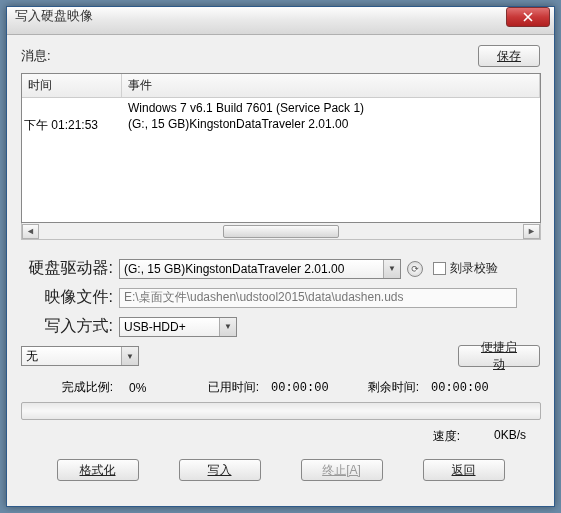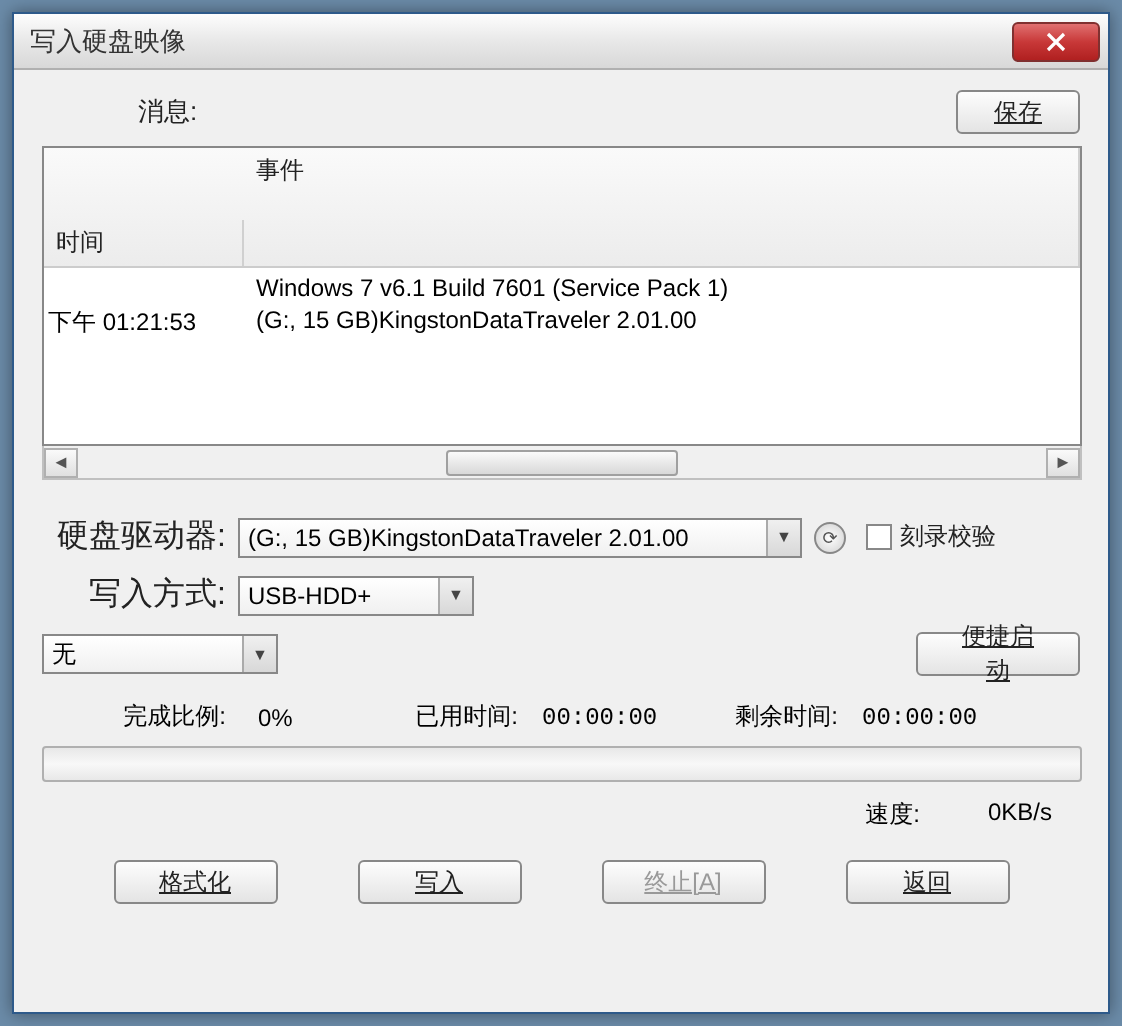--- a/index.html
+++ b/index.html
@@ -1,31 +1,31 @@
 <!DOCTYPE html>
 <html><head>
 <meta charset="utf-8">
 <style>
 * { box-sizing: border-box; margin: 0; padding: 0; font-family: "Microsoft YaHei", SimSun, sans-serif; font-size: 12px; }
 body { background: #6b8ba8; padding: 6px; }
 .window { width: 549px; height: 501px; background: #f0f0f0; border: 1px solid #2e5a8a; box-shadow: 0 0 8px rgba(0,0,0,0.4); }
-.titlebar { height: 28px; background: linear-gradient(to bottom, #fdfdfd 0%, #e8e8e8 50%, #d8d8d8 100%); border-bottom: 1px solid #b0b0b0; display: flex; align-items: center; padding: 0 4px 0 8px; }
+.titlebar { height: 28px; background: linear-gradient(to bottom, #fdfdfd 0%, #e8e8e8 50%, #d8d8d8 100%); border-bottom: 1px solid #b0b0b0; display: flex; align-items: flex-start; padding: 0 4px 0 8px; }
 .titlebar-text { flex: 1; color: #333; font-size: 13px; }
 .close-btn { width: 44px; height: 20px; background: linear-gradient(to bottom, #e07070 0%, #c83838 50%, #b02020 100%); border: 1px solid #803030; border-radius: 3px; display: flex; align-items: center; justify-content: center; color: #fff; cursor: pointer; }
 .close-btn svg { width: 10px; height: 10px; }
 .client { padding: 10px 14px; }
 .msg-row { display: flex; align-items: center; margin-bottom: 6px; }
-.msg-label { font-size: 13px; color: #222; margin-left: 48px; }
+.msg-label { font-size: 13px; color: #222; }
 .spacer { flex: 1; }
 .btn { height: 22px; padding: 0 18px; background: linear-gradient(to bottom, #fdfdfd, #e4e4e4); border: 1px solid #888; border-radius: 3px; cursor: pointer; font-size: 12px; color: #222; display: inline-flex; align-items: center; justify-content: center; text-decoration: underline; }
 .btn:disabled, .btn.disabled { color: #999; }
 .log-box { width: 520px; height: 150px; background: #fff; border: 1px solid #888; overflow: auto; }
 .log-header { display: flex; background: linear-gradient(to bottom, #fafafa, #ececec); border-bottom: 1px solid #ccc; }
 .log-header div { padding: 3px 6px; border-right: 1px solid #d0d0d0; font-size: 12px; color: #222; }
-.col-time { width: 100px; margin-top: 36px; }
+.col-time { width: 100px; }
 .col-event { flex: 1; }
 .log-body { font-family: "Courier New", monospace; font-size: 12px; padding: 2px 0; }
 .log-row { display: flex; }
 .log-row .c1 { width: 100px; padding: 1px 2px; }
 .log-row .c2 { flex: 1; padding: 1px 6px; white-space: pre; }
 .hscroll { width: 520px; height: 17px; background: #f0f0f0; border: 1px solid #c0c0c0; border-top: none; display: flex; align-items: center; }
 .hscroll .arrow { width: 17px; height: 15px; background: linear-gradient(#fafafa,#e0e0e0); border: 1px solid #b0b0b0; display:flex; align-items:center; justify-content:center; font-size:9px; color:#555;}
 .hscroll .track { flex:1; position:relative; height:15px; }
 .hscroll .thumb { position:absolute; left:38%; width:24%; height:13px; top:1px; background: linear-gradient(#fafafa,#d8d8d8); border:1px solid #a0a0a0; border-radius:2px;}
 .form-area { margin-top: 18px; }
@@ -101,20 +101,26 @@
         <div class="form-label">硬盘驱动器:</div>
         <div class="combo w1">
           <span>(G:, 15 GB)KingstonDataTraveler 2.01.00</span>
           <div class="arrow-dn">▼</div>
         </div>
         <div class="round-btn">⟳</div>
         <div class="checkbox"></div>
         <span class="chk-label">刻录校验</span>
       </div>
 
+      <div class="form-row">
+        <div class="form-label">映像文件:</div>
+        <div class="textfield">
+          <span>E:\桌面文件\udashen\udstool2015\data\udashen.uds</span>
+        </div>
+      </div>
 
       <div class="form-row">
         <div class="form-label">写入方式:</div>
         <div class="combo w3">
           <span>USB-HDD+</span>
           <div class="arrow-dn">▼</div>
         </div>
       </div>
 
       <div class="form-row">

